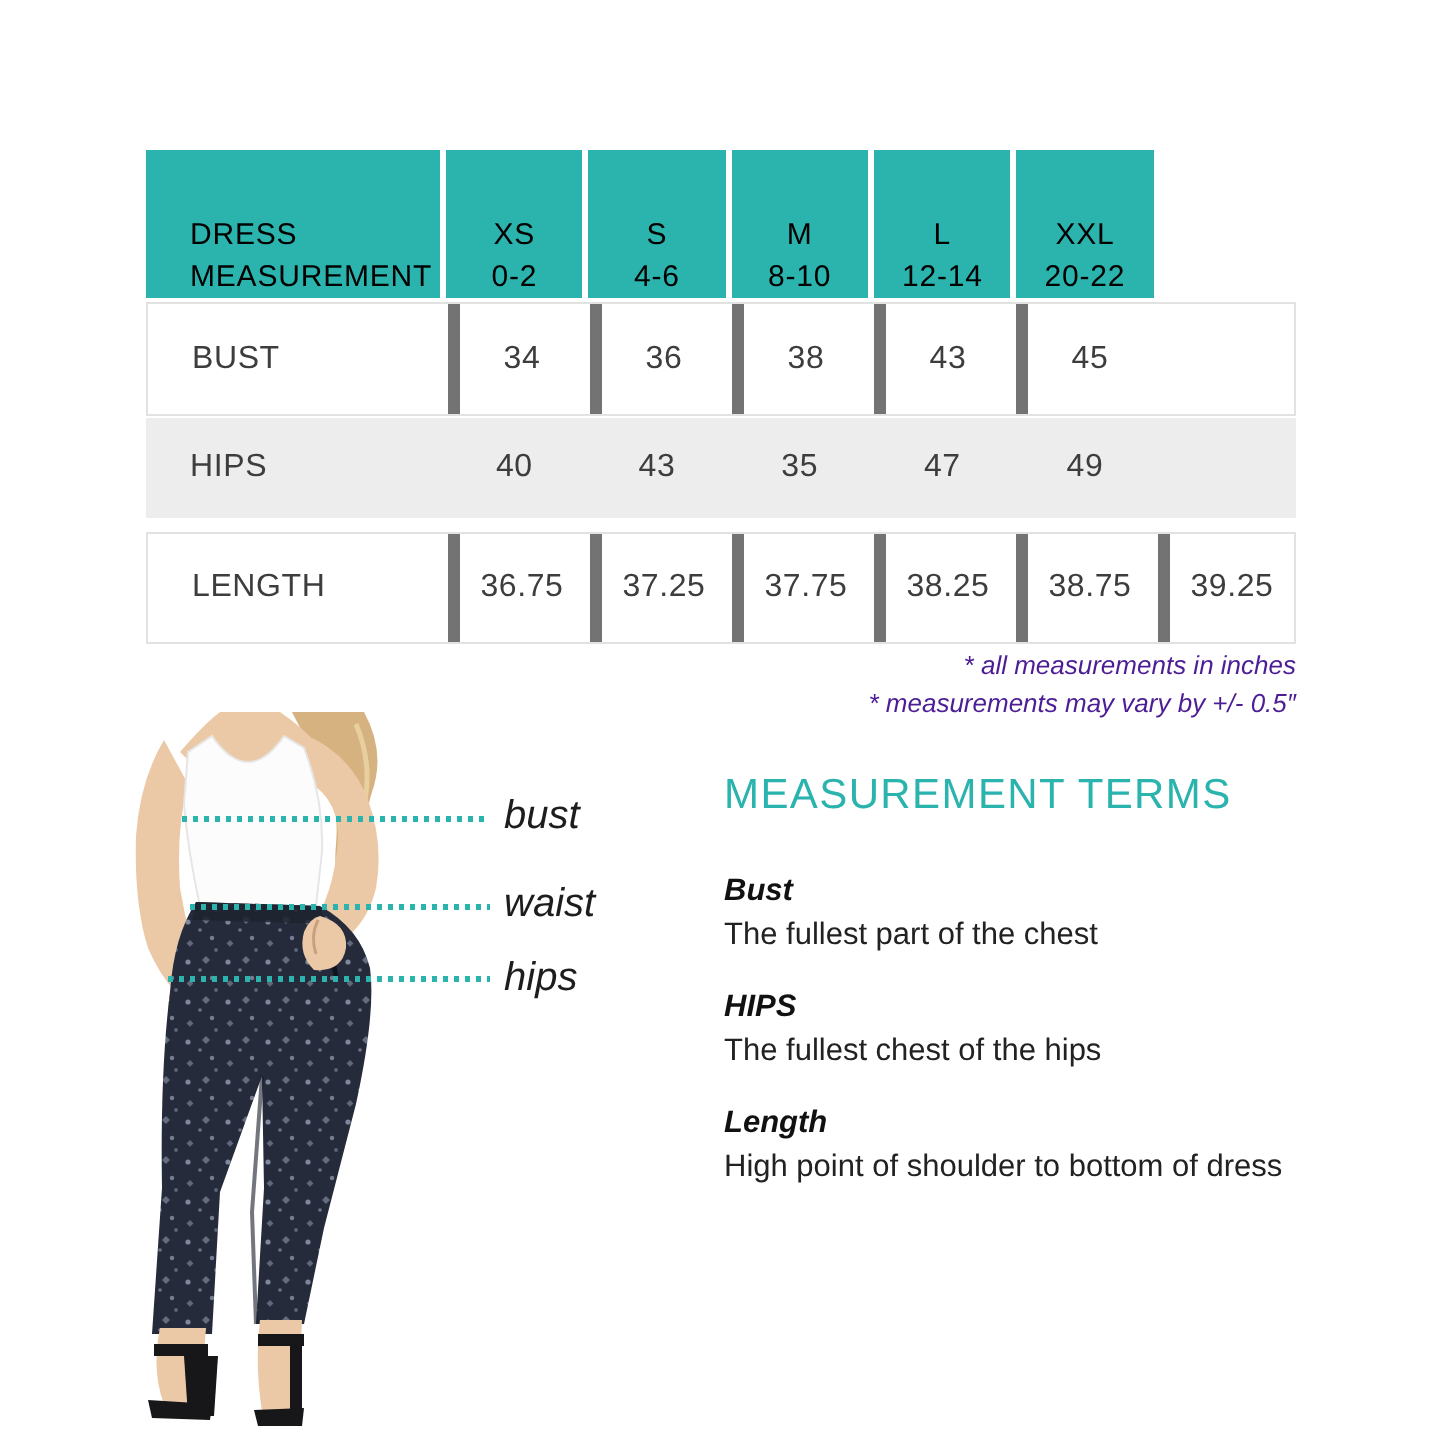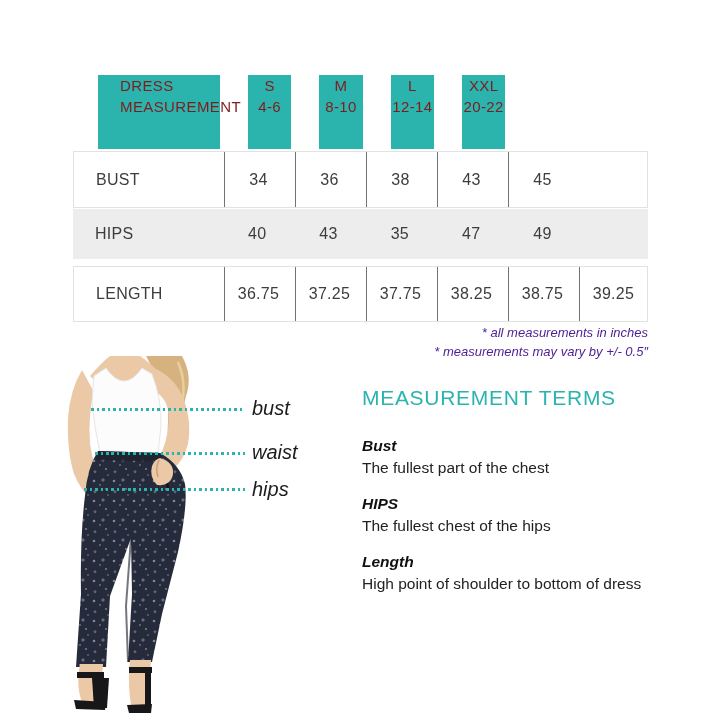--- a/index.html
+++ b/index.html
@@ -21,29 +21,28 @@
     width: 575px;
   }
   .tbl-grid {
     display: grid;
     grid-template-columns: 147px repeat(6, 1fr);
     column-gap: 3px;
   }
   .tbl-header { height: 74px; margin-bottom: 2px; }
   .hdr-cell {
     background: #2BB3AE;
-    color: #7f1d1d;
+    color: #000000;
     display: flex;
     flex-direction: column;
     align-items: center;
-    justify-content: flex-start;
+    justify-content: flex-end;
     font-size: 15px;
     line-height: 21px;
     letter-spacing: 0.4px;
-    margin-left: 25px;
   }
   .hdr-cell.first {
     align-items: flex-start;
     padding-left: 22px;
   }
   .row {
     align-items: stretch;
   }
   .row-white {
     border: 1px solid #E2E2E2;
@@ -60,21 +59,21 @@
     align-items: center;
     justify-content: center;
     font-size: 16px;
     color: #3D3D3D;
     letter-spacing: 0.3px;
   }
   .cell.label {
     justify-content: flex-start;
     padding-left: 22px;
   }
-  .row-white .cell.value { border-left: 1px solid #737373; }
+  .row-white .cell.value { border-left: 6px solid #737373; }
   .row-white .cell.value:first-of-type { border-left: 1px solid #DEDEDE; }
 
   
   .footnotes {
     position: absolute;
     top: 323px;
     right: 72px;
     text-align: right;
     font-style: italic;
     font-size: 13px;
@@ -142,20 +141,24 @@
 <body>
 
 <div class="canvas">
 
   <div class="size-table">
 
     <div class="tbl-grid tbl-header">
       <div class="hdr-cell first">
         <span>DRESS</span>
         <span>MEASUREMENT</span>
+      </div>
+      <div class="hdr-cell">
+        <span>XS</span>
+        <span>0-2</span>
       </div>
       <div class="hdr-cell">
         <span>S</span>
         <span>4-6</span>
       </div>
       <div class="hdr-cell">
         <span>M</span>
         <span>8-10</span>
       </div>
       <div class="hdr-cell">

